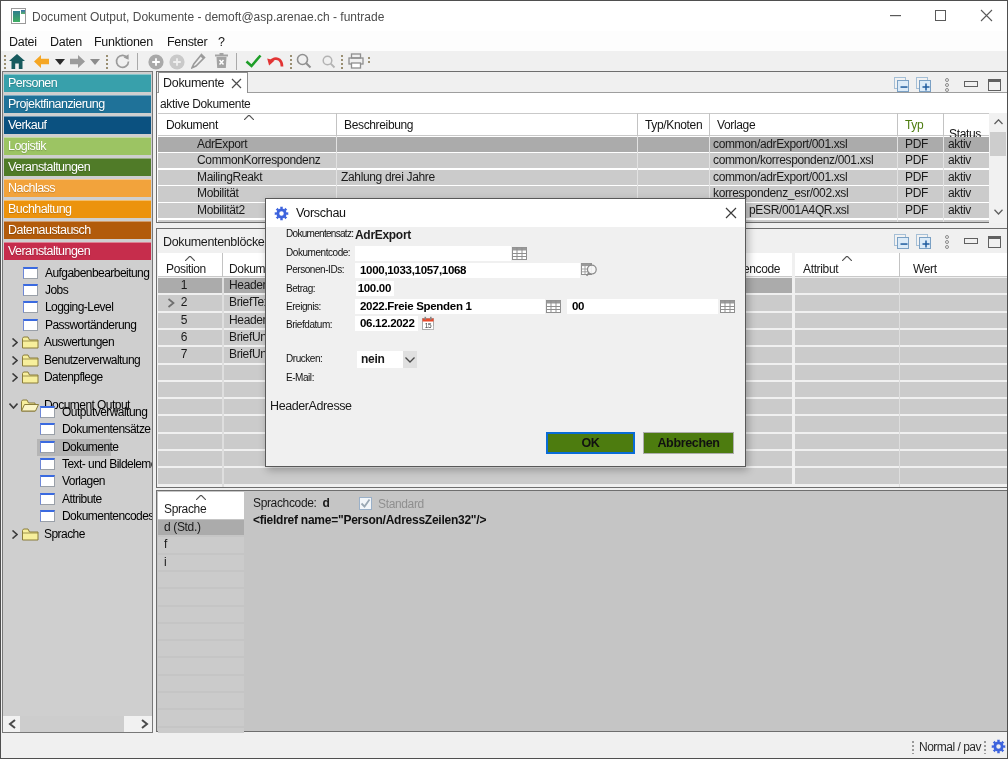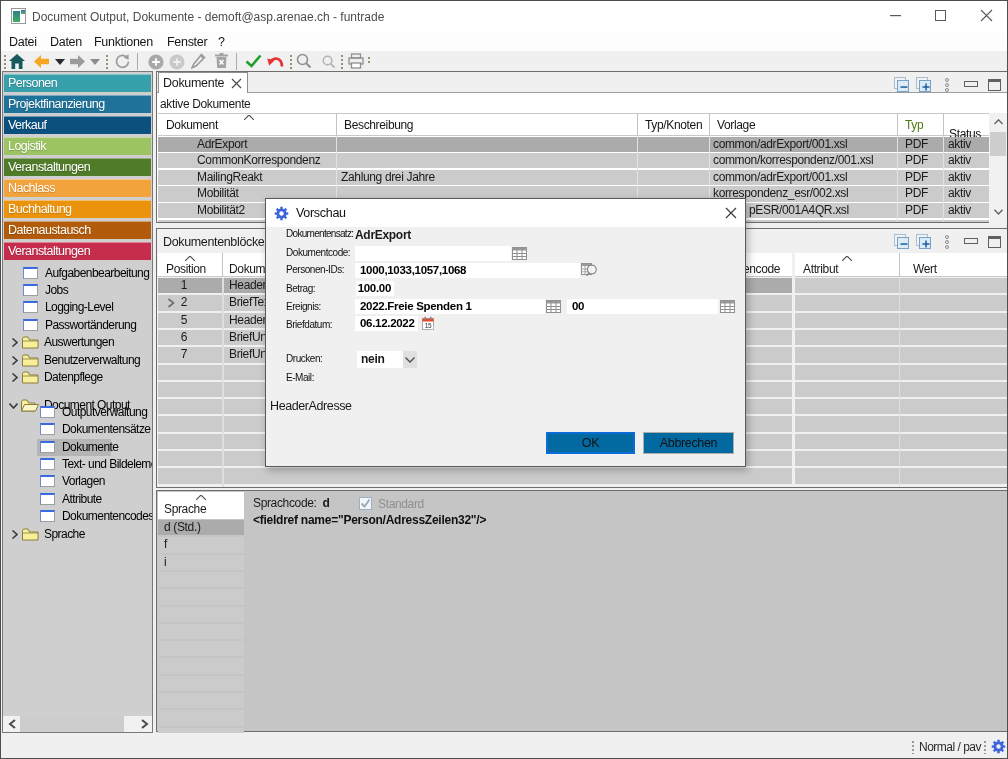--- a/index.html
+++ b/index.html
@@ -33,21 +33,21 @@
 .pc-min { position:absolute; width:14px; height:6px; border:1px solid #606060; }
 .pc-max { position:absolute; width:13px; height:12px; border:1px solid #606060; border-top-width:3px; }
 .grip3 { position:absolute; width:5px; height:16px; }
 .grip3 i { display:block; width:4px; height:4px; border:1px solid #8b8b8b; border-radius:50%; margin-bottom:1px; }
 
 #dialog { left:264px; top:197px; width:481px; height:269px; background:#f0f0f0; border:1px solid #595959; box-shadow:2px 3px 8px rgba(0,0,0,0.28); z-index:50; }
 #dlg-title { position:absolute; left:0; top:0; width:479px; height:28px; background:#ffffff; }
 .dlabel { position:absolute; left:20px; font-size:10px; letter-spacing:-0.45px; color:#111; }
 .dinput { position:absolute; background:#fff; font-weight:bold; font-size:11.5px; letter-spacing:-0.3px; color:#000; line-height:15px; white-space:nowrap; }
 .gridico { position:absolute; width:15px; height:13px; }
-.btn { position:absolute; width:91px; height:22px; background:#0369a1; border:1px solid #adadad; text-align:center; font-size:12.5px; line-height:20px; color:#111; }
+.btn { position:absolute; width:91px; height:22px; background:#4d7c0f; border:1px solid #adadad; text-align:center; font-size:12.5px; line-height:20px; color:#111;font-weight:bold; }
 
 #statusbar { left:0; top:732px; width:1006px; height:26px; background:#f0f0f0; }
 .dotsep { position:absolute; width:2px; height:14px; background-image:radial-gradient(circle,#9a9a9a 1px,transparent 1.2px); background-size:2px 4px; }
 </style>
 </head>
 <body>
 
 <div class="abs" id="titlebar"></div>
 <div class="abs" style="left:10px;top:7px;width:15px;height:16px;border:1px solid #9a9a9a;background:#fff;">
   <div style="position:absolute;left:1px;top:2px;width:7px;height:11px;background:linear-gradient(180deg,#2e7d8c,#3fae62);"></div>

